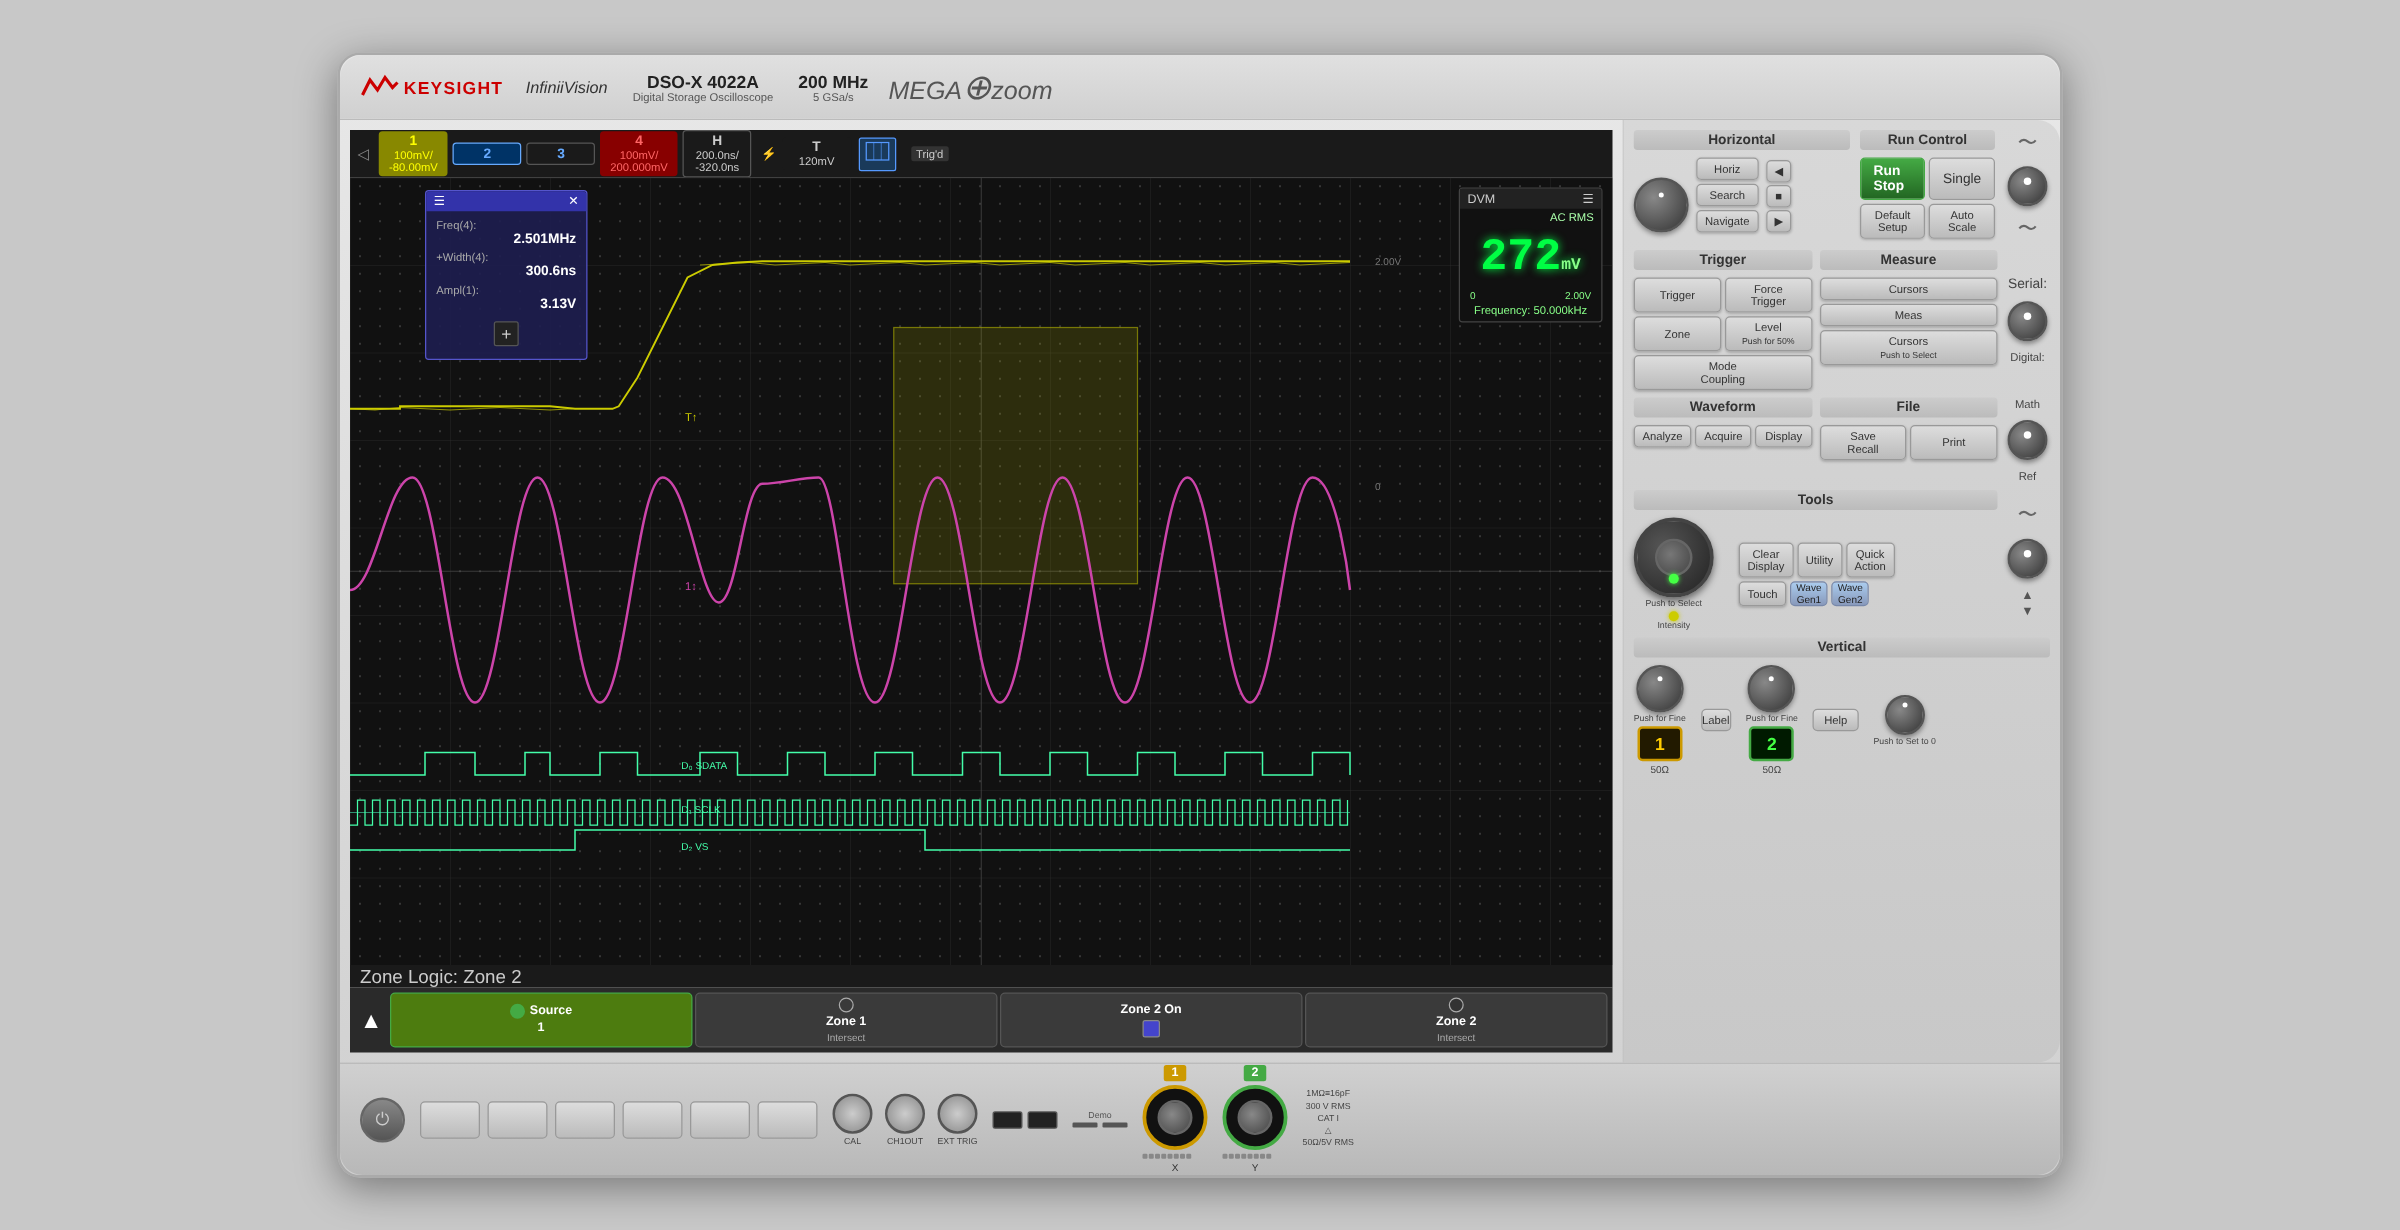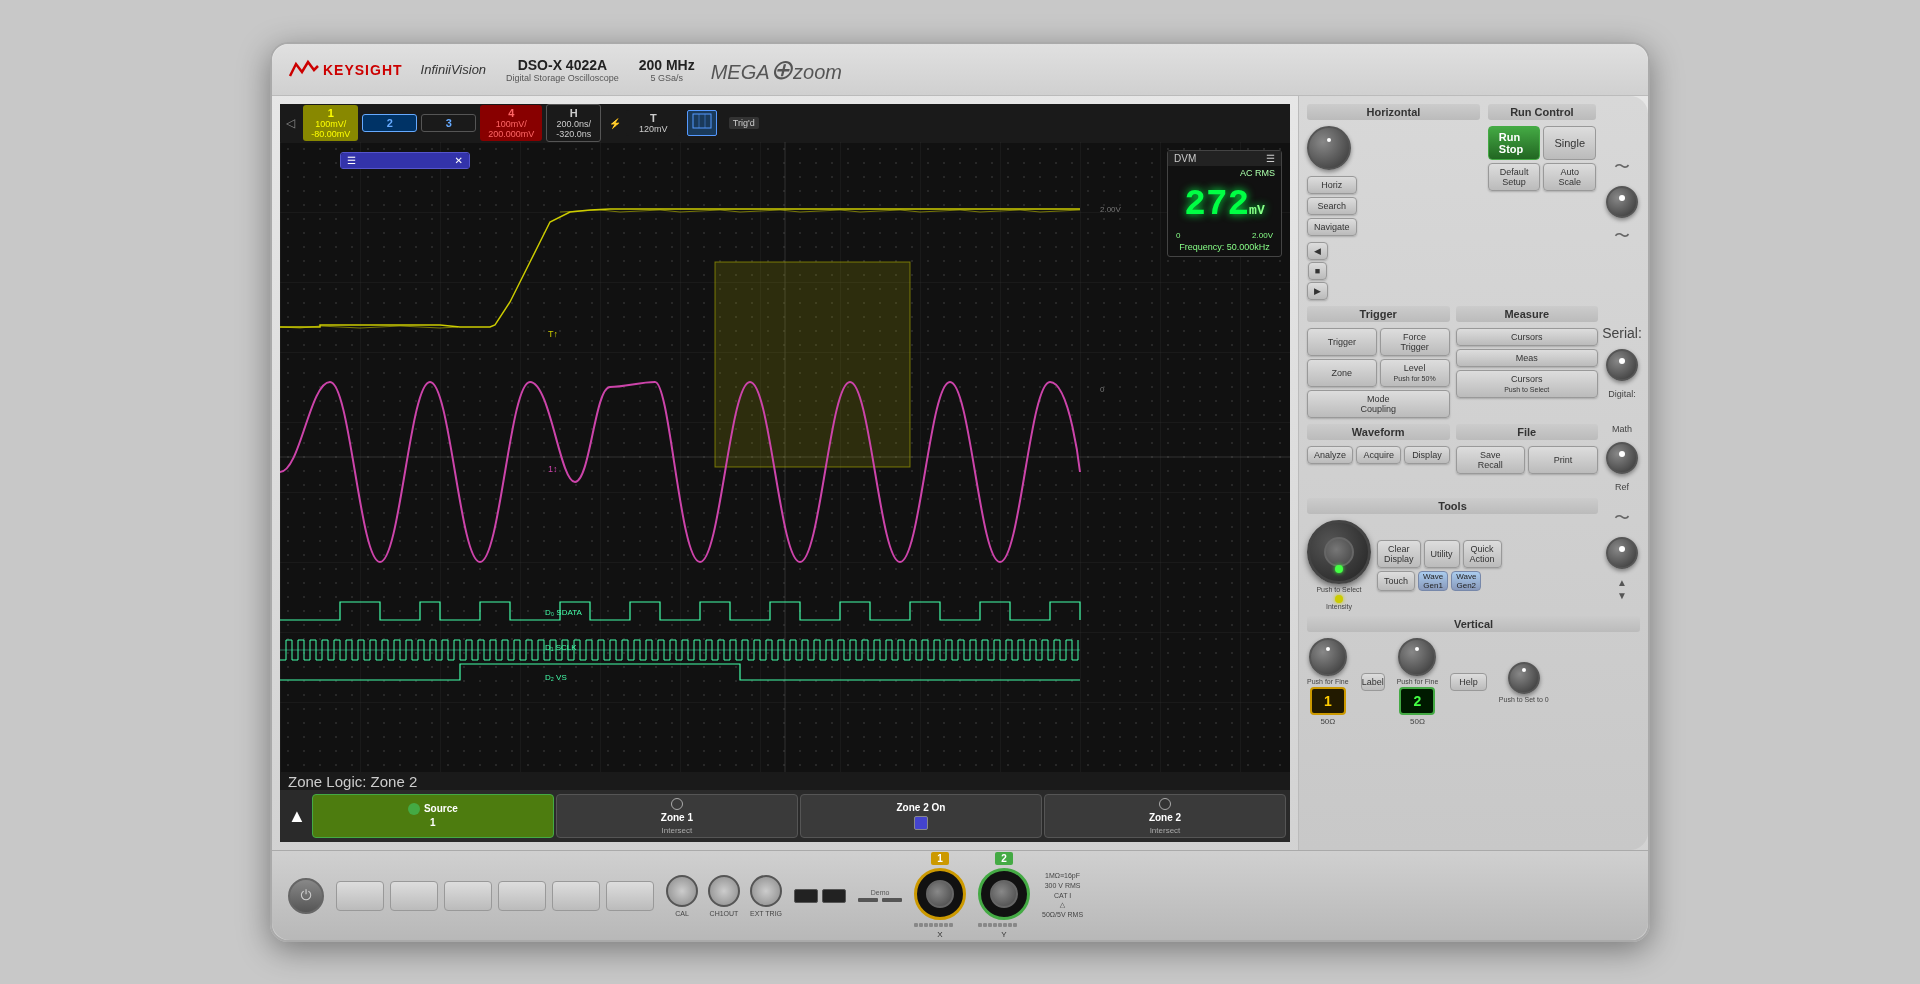--- a/index.html
+++ b/index.html
@@ -808,20 +808,37 @@
           <text x="820" y="250" fill="#777" font-size="8">0</text>
           <text x="820" y="70" fill="#777" font-size="8">2.00V</text>
 
         </svg>
 
         <div class="meas-box">
           <div class="meas-title-bar">
             <button>☰</button>
             <button>✕</button>
           </div>
+          <div class="meas-content">
+            <div class="meas-row">
+              <div class="meas-label">Freq(4):</div>
+              <div class="meas-value">2.501MHz</div>
+            </div>
+            <div class="meas-row">
+              <div class="meas-label">+Width(4):</div>
+              <div class="meas-value">300.6ns</div>
+            </div>
+            <div class="meas-row">
+              <div class="meas-label">Ampl(1):</div>
+              <div class="meas-value">3.13V</div>
+            </div>
+            <div class="meas-add">
+              <button class="meas-add" style="background:#222;border:1px solid #555;color:#ccc;border-radius:2px;width:20px;height:20px;cursor:pointer;font-size:14px;display:flex;align-items:center;justify-content:center;">+</button>
+            </div>
+          </div>
         </div>
 
         <div class="dvm-panel">
           <div class="dvm-header">
             <span>DVM</span>
             <span>☰</span>
           </div>
           <div class="dvm-mode">AC RMS</div>
           <div class="dvm-value">
             <span>272</span><span class="dvm-unit">mV</span>
@@ -872,21 +889,21 @@
         </div>
       </div>
     </div>
 
     <div class="right-panel">
 
       <div class="panel-top-row">
 
         <div style="flex:1;">
           <div class="section-title">Horizontal</div>
-          <div style="display:flex;gap:6px;align-items:flex-start;flex-direction:column;">
+          <div style="display:flex;gap:6px;align-items:flex-end;">
             <div class="knob">
               <div class="knob-dot"></div>
             </div>
             <div style="display:flex;flex-direction:column;gap:3px;">
               <button class="btn-small">Horiz</button>
               <button class="btn-small">Search</button>
               <button class="btn-small">Navigate</button>
             </div>
             <div style="display:flex;flex-direction:column;align-items:center;gap:2px;">
               <button class="btn-small">◀</button>
@@ -931,21 +948,21 @@
         <div style="flex:1;">
           <div class="section-title">Measure</div>
           <div style="display:flex;flex-direction:column;gap:3px;">
             <button class="btn-small">Cursors</button>
             <button class="btn-small">Meas</button>
             <button class="btn-small">Cursors<br><span style="font-size:7px;">Push to Select</span></button>
           </div>
         </div>
 
         <div class="right-knob-col">
-          <div class="mini-wave" style="font-size:14px;color:#444;text-align:center;">Serial:</div>
+          <div class="mini-wave" style="font-size:11px;color:#444;text-align:center;">Serial:</div>
           <div class="knob knob-small">
             <div style="width:6px;height:6px;background:#fff;border-radius:50%;position:relative;top:-4px;"></div>
           </div>
           <div style="font-size:9px;color:#444;">Digital:</div>
         </div>
       </div>
 
       <div style="display:flex;gap:6px;">
 
         <div style="flex:1;">
@@ -970,21 +987,21 @@
           <div class="knob knob-small">
             <div style="width:6px;height:6px;background:#fff;border-radius:50%;position:relative;top:-4px;"></div>
           </div>
           <div style="font-size:9px;color:#444;">Ref</div>
         </div>
       </div>
 
       <div style="display:flex;gap:6px;align-items:center;">
         <div style="flex:1;">
           <div class="section-title">Tools</div>
-          <div style="display:flex;gap:6px;align-items:center;">
+          <div style="display:flex;gap:20px;align-items:center;">
 
             <div>
               <div class="tools-knob">
                 <div class="tools-knob-inner"></div>
                 <div class="tools-knob-led"></div>
               </div>
               <div style="font-size:7px;color:#444;text-align:center;margin-top:2px;">Push to Select</div>
               <div style="display:flex;justify-content:center;margin-top:2px;">
                 <div style="width:8px;height:8px;border-radius:50%;background:#cccc00;box-shadow:0 0 4px #cccc00;"></div>
               </div>

